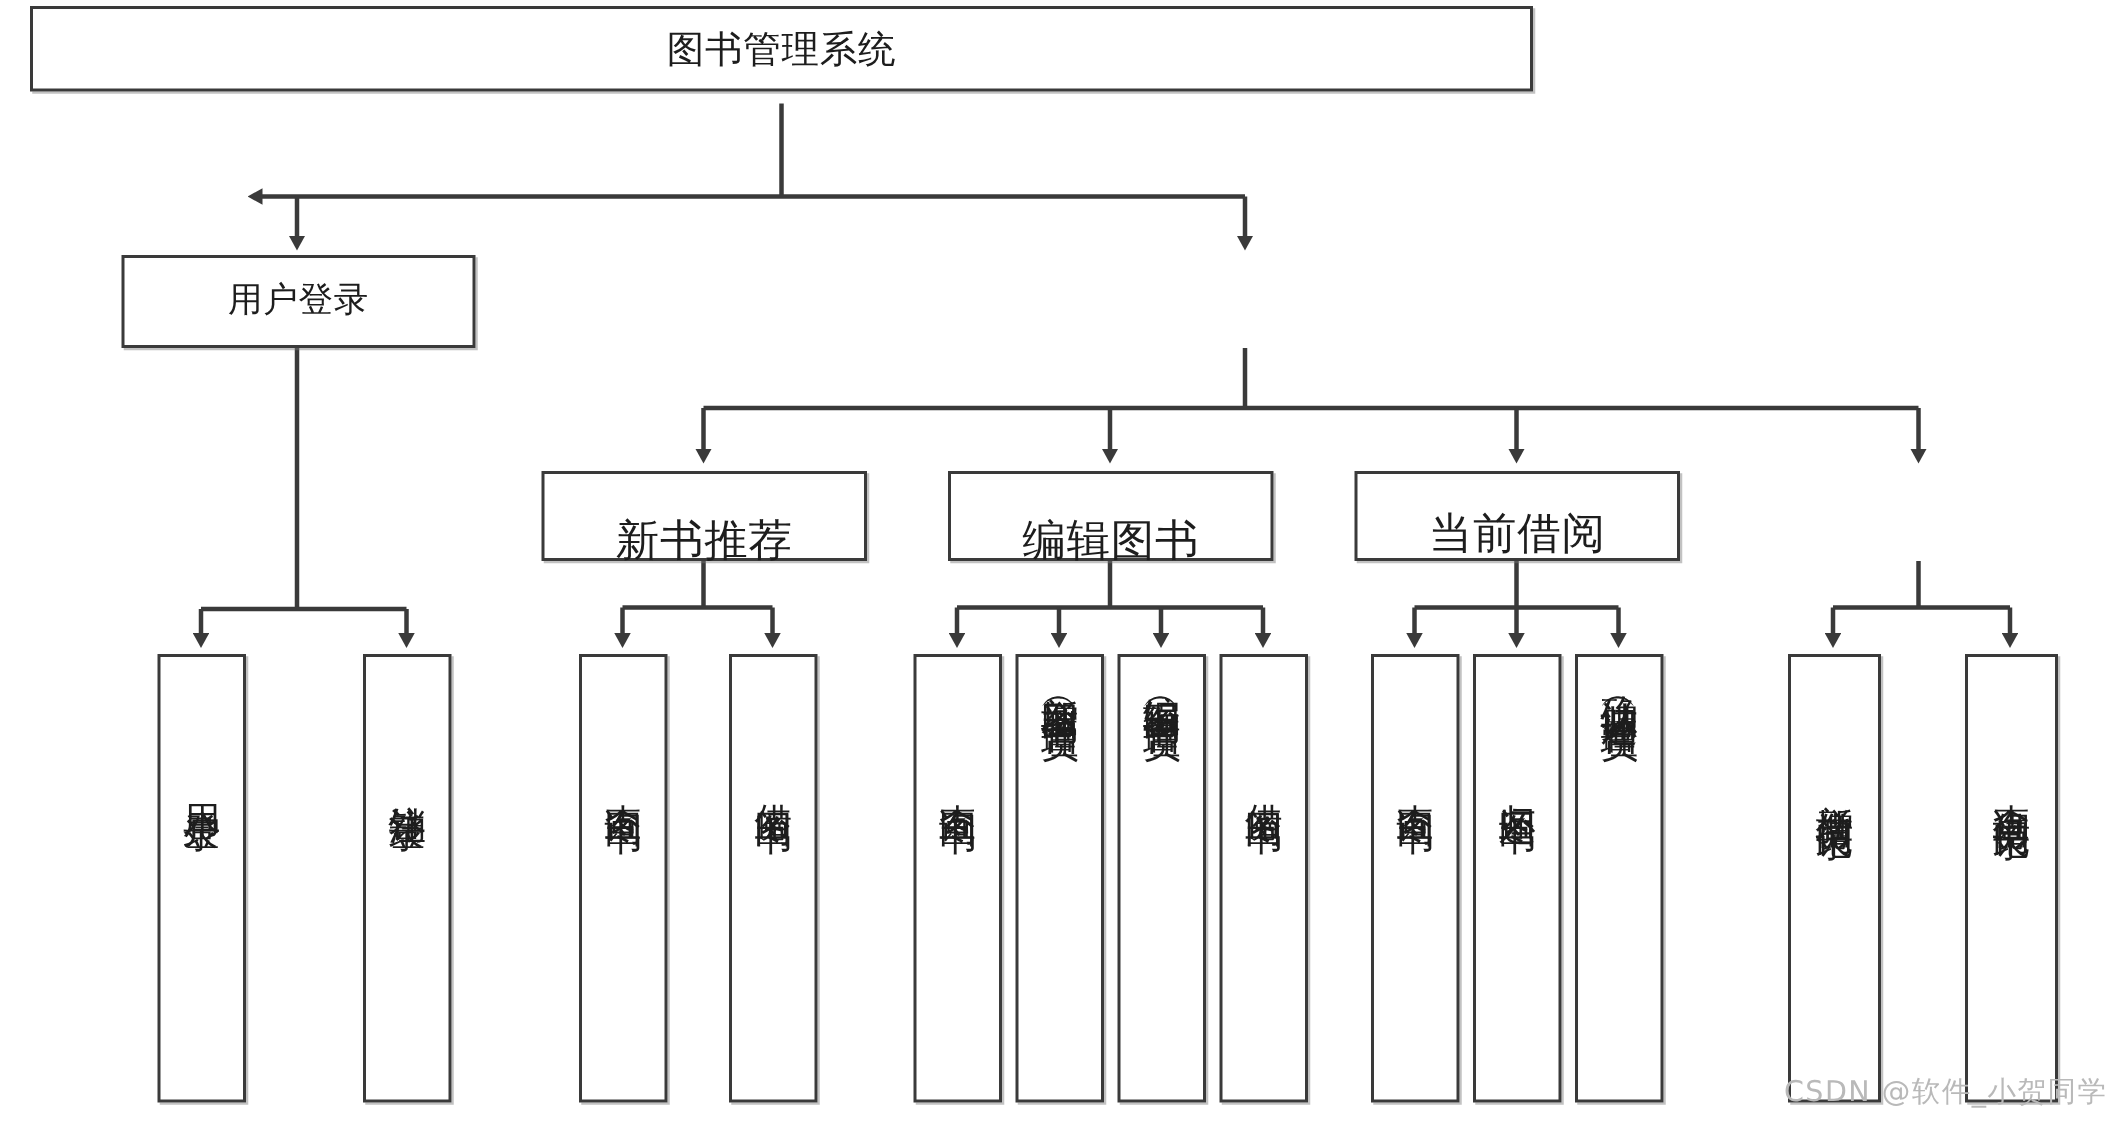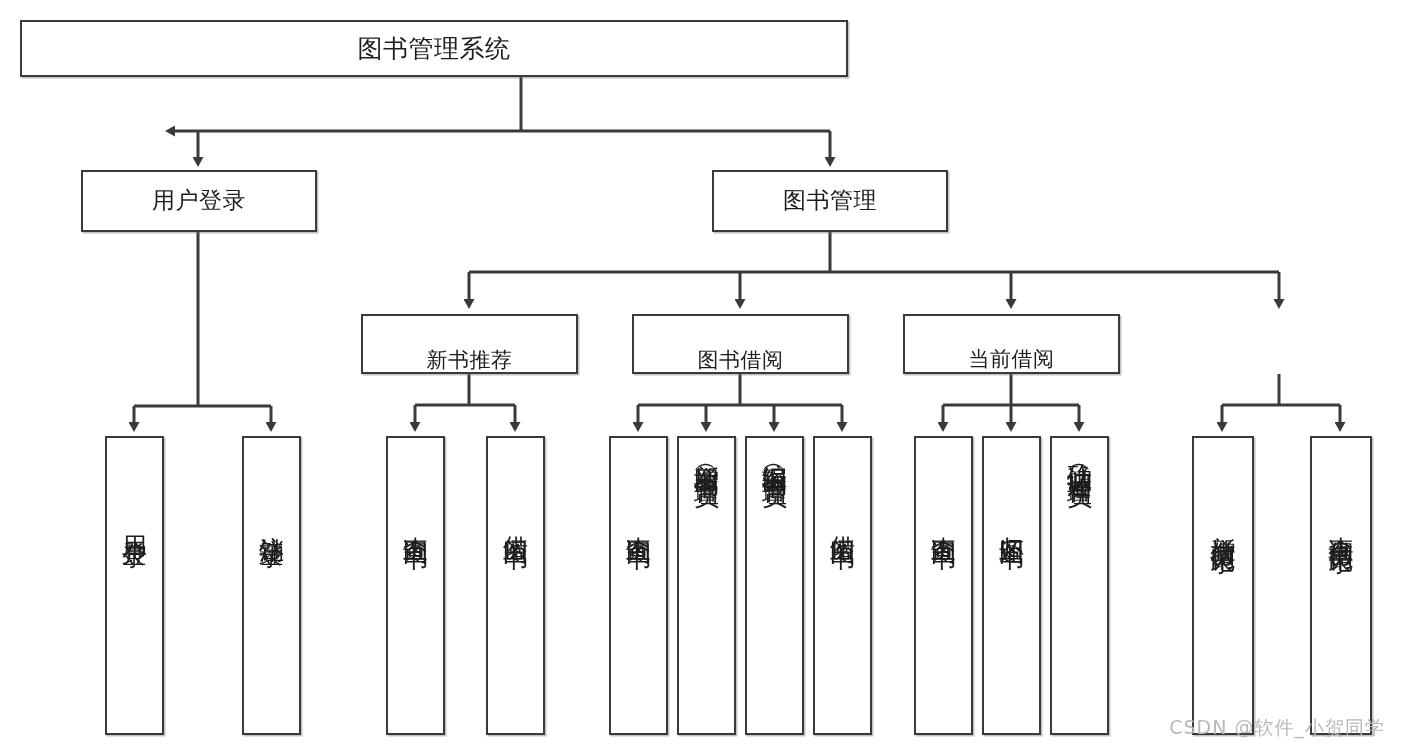--- a/index.html
+++ b/index.html
@@ -37,39 +37,39 @@
   }
   .node .label {
     color: #1d1d1d;
     letter-spacing: 0.5px;
     text-align: center;
     line-height: 1.18;
     white-space: pre;
   }
   .node.root .label { font-size: 25px; }
   .node.lvl2 .label { font-size: 23px; }
-  .node.lvl3 .label { font-size: 21px; margin-top: 32px; }
+  .node.lvl3 .label { font-size: 29px; margin-top: 32px; }
   .node.leaf {
     align-items: flex-start;
     justify-content: center;
     padding-top: 0;
   }
   .node.leaf .label {
     writing-mode: vertical-rl;
     text-orientation: upright;
     font-size: 25px;
     letter-spacing: 3px;
     line-height: 1;
     display: block;
   }
   .node.leaf.mid .label { margin-top: 78px; }
   .node.leaf.top .label { margin-top: 6px; }
   .watermark {
     position: absolute;
-    right: 20px;
+    right: 0;
     bottom: 6px;
     font-size: 19px;
     color: #b9b9b9;
     letter-spacing: 1px;
     white-space: nowrap;
   }
 </style>
 </head>
 <body>
 
@@ -120,36 +120,33 @@
       <path d="M1011,405 L1011,423" marker-end="url(#arw)"></path>
       <path d="M1079,405 L1079,423" marker-end="url(#arw)"></path>
 
       <path d="M1279,374 L1279,405"></path>
       <path d="M1222,405 L1340,405"></path>
       <path d="M1222,405 L1222,423" marker-end="url(#arw)"></path>
       <path d="M1340,405 L1340,423" marker-end="url(#arw)"></path>
     </g>
   </svg>
 
-  <div class="node root" style="left:20px; top:20px; width:828px; height:57px;">
+  <div class="node root" style="left:20px; top:4px; width:1002px; height:57px;">
     <span class="label">图书管理系统</span>
   </div>
 
   <div class="node lvl2" style="left:81px; top:170px; width:236px; height:62px;">
     <span class="label">用户登录</span>
   </div>
-  <div class="node lvl2" style="left:712px; top:170px; width:236px; height:62px;">
-    <span class="label">图书管理</span>
-  </div>
 
   <div class="node lvl3" style="left:361px; top:314px; width:217px; height:60px;">
     <span class="label">新书推荐</span>
   </div>
   <div class="node lvl3" style="left:632px; top:314px; width:217px; height:60px;">
-    <span class="label">图书借阅</span>
+    <span class="label">编辑图书</span>
   </div>
   <div class="node lvl3" style="left:903px; top:314px; width:217px; height:60px;align-items:flex-end;">
     <span class="label">当前借阅</span>
   </div>
 
   <div class="node leaf mid" style="left:105px; top:436px; width:59px; height:299px;">
     <span class="label">用户登录</span>
   </div>
   <div class="node leaf mid" style="left:242px; top:436px; width:59px; height:299px;">
     <span class="label">注销登录</span>

